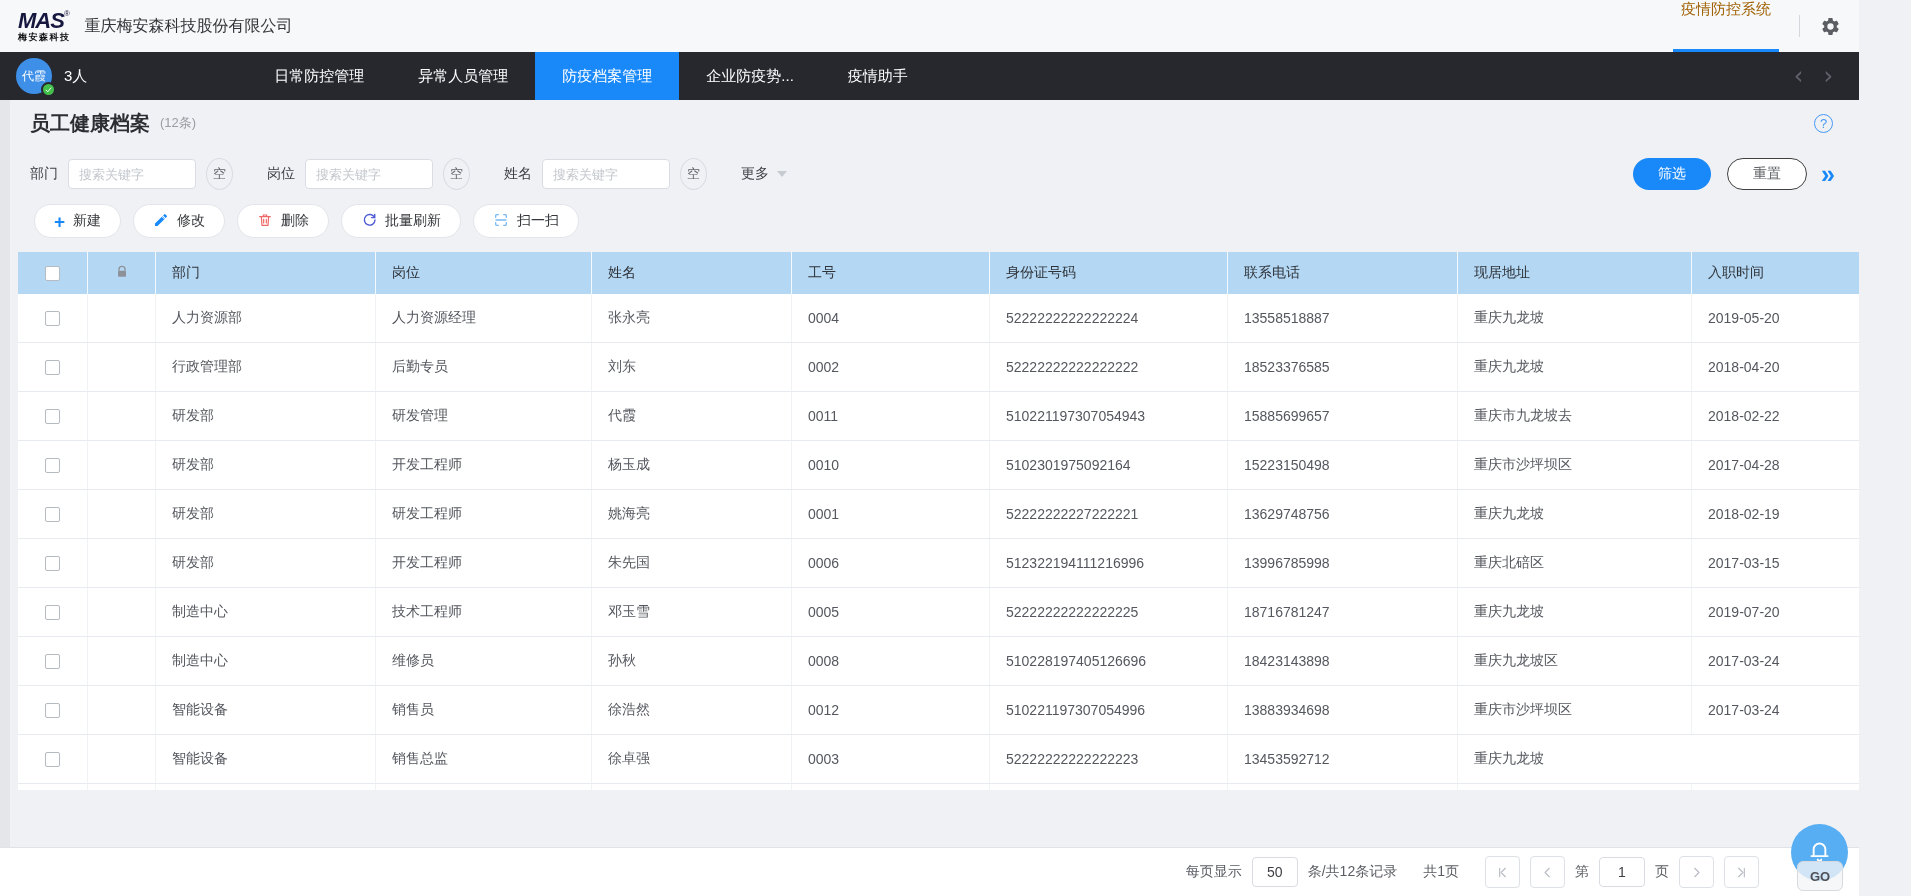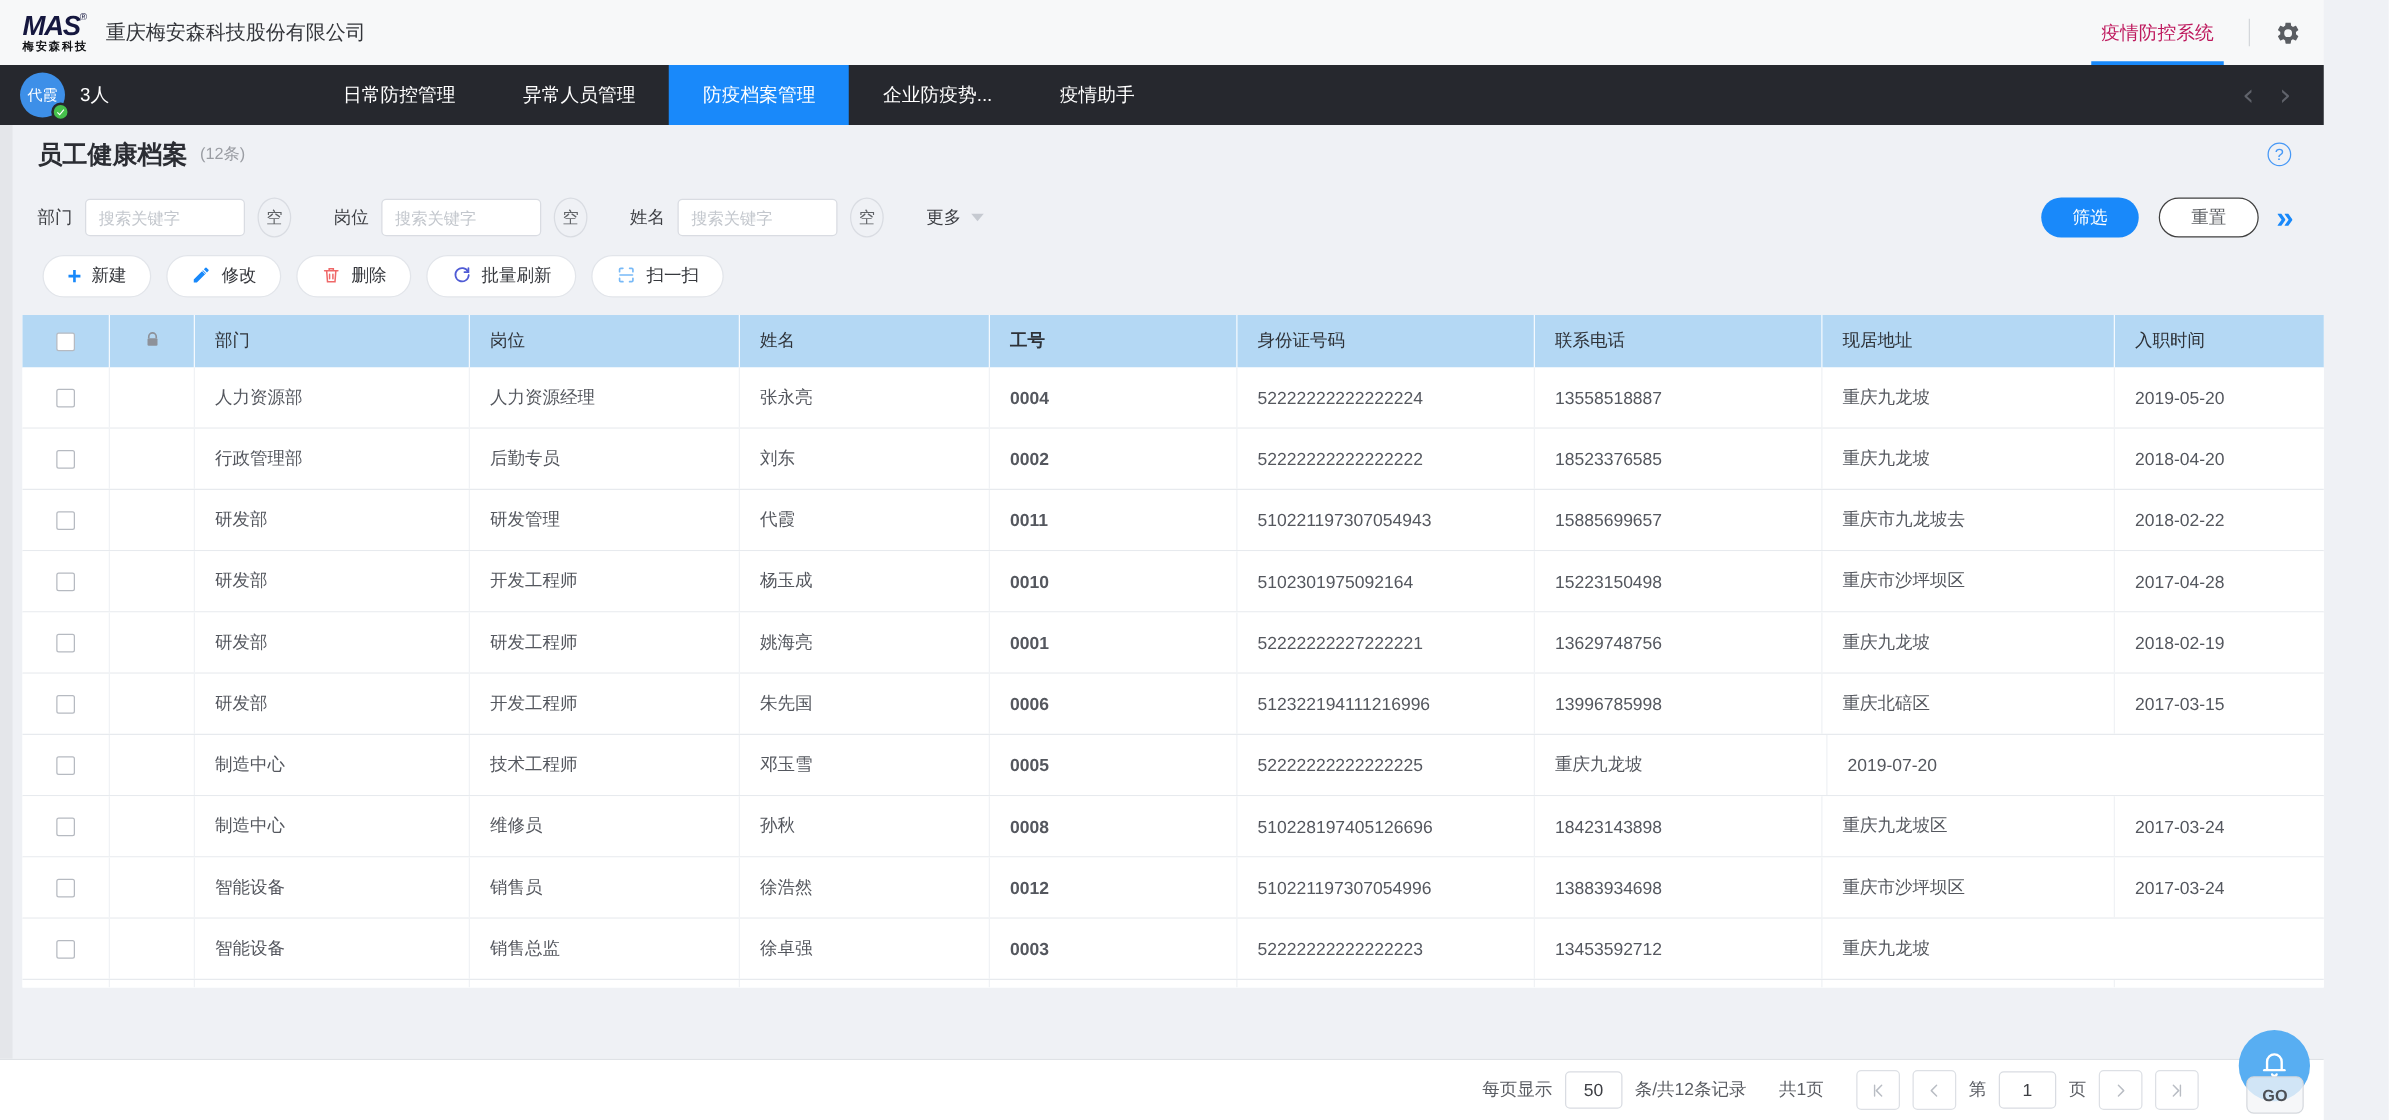--- a/index.html
+++ b/index.html
@@ -8,21 +8,21 @@
   .app { display:flex; flex-direction:column; width:1859px; height:896px; }
 
   
   .topbar { height:52px; background:#f7f8f9; display:flex; align-items:center; padding:0 18px; flex:0 0 auto; }
   .logo { line-height:1; display:flex; flex-direction:column; align-items:flex-start; }
   .logo-brand { font-size:22px; font-weight:800; font-style:italic; color:#15173f; letter-spacing:-1px; }
   .logo-reg { font-size:8px; vertical-align:top; color:#15173f; }
   .logo-sub { font-size:9px; font-weight:700; color:#101114; letter-spacing:1.5px; margin-top:1px; }
   .company { font-size:16px; color:#33353a; margin-left:14px; }
   .top-right { margin-left:auto; display:flex; align-items:center; height:100%; }
-  .sys { position:relative; height:100%; display:flex; align-items:center; font-size:15px; color:#be185d; padding:0 8px; cursor:pointer; }
+  .sys { position:relative; height:100%; display:flex; align-items:flex-start; font-size:15px; color:#a16207; padding:0 8px; cursor:pointer; }
   .sys::after { content:""; position:absolute; left:0; right:0; bottom:0; height:3px; background:#1989fa; }
   .vdiv { width:1px; height:22px; background:#d4d7db; margin:0 20px; }
   .gear { display:flex; cursor:pointer; }
   .gear svg { width:21px; height:21px; fill:#5a5d62; }
 
   
   .navbar { height:48px; background:#26282e; display:flex; align-items:center; padding:0 16px; flex:0 0 auto; }
   .userwrap { display:flex; align-items:center; }
   .avatar { width:36px; height:36px; border-radius:50%; background:#3d8fe8; color:#fff; font-size:12px; display:flex; align-items:center; justify-content:center; position:relative; cursor:pointer; }
   .badge { position:absolute; right:-4px; bottom:-3px; width:15px; height:15px; border-radius:50%; background:#46c04c; border:2px solid #26282e; display:flex; align-items:center; justify-content:center; }
@@ -67,21 +67,21 @@
   .thead { display:flex; height:42px; background:#b4d8f4; }
   .th { font-size:14px; color:#2e3238; padding-left:16px; border-right:1px solid rgba(255,255,255,.85); height:100%; display:flex; align-items:center; }
   .th:last-child { border-right:none; }
   .trow { display:flex; height:49px; border-bottom:1px solid #e7eaee; background:#fff; }
   .trow.partial { height:6px; border-bottom:none; overflow:hidden; }
   .td { font-size:14px; color:#54575e; padding-left:16px; border-right:1px solid #f0f2f5; height:100%; display:flex; align-items:center; white-space:nowrap; overflow:hidden; }
   .td:last-child { border-right:none; }
   .c-sel { width:70px; justify-content:center; padding-left:0; }
   .c-lock { width:68px; justify-content:center; padding-left:0; }
   .col-dept { width:220px; } .col-pos { width:216px; } .col-name { width:200px; }
-  .col-emp { width:198px;font-weight:bold; } .col-id { width:238px; } .col-phone { width:230px; }
+  .col-emp { width:198px; } .col-id { width:238px; } .col-phone { width:230px; }
   .col-addr { width:234px; } .col-date { flex:1; }
   .cb { width:15px; height:15px; border:1px solid #b6bac1; border-radius:2px; background:#fff; cursor:pointer; }
   .lock-icon svg { width:16px; height:16px; }
 
   
   .pager { position:absolute; left:0; right:0; bottom:0; height:49px; background:#fff; border-top:1px solid #dfe2e6; display:flex; align-items:center; justify-content:flex-end; padding-right:100px; font-size:14px; color:#5a5d63;padding-left:26px; }
   .pager > * { margin-left:10px; }
   .num-input { width:46px; height:30px; border:1px solid #d9dce2; border-radius:4px; text-align:center; font-size:14px; color:#3c3e43; background:#fff; outline:none; }
   .pg-gap { margin-left:26px; }
   .pg-btn { width:35px; height:32px; border:1px solid #dde0e5; border-radius:4px; background:#fff; display:flex; align-items:center; justify-content:center; cursor:pointer; }
@@ -316,20 +316,21 @@
           <div class="trow">
             <div class="td c-sel">
               <span class="cb"></span>
             </div>
             <div class="td c-lock"></div>
             <div class="td col-dept">制造中心</div>
             <div class="td col-pos">技术工程师</div>
             <div class="td col-name">邓玉雪</div>
             <div class="td col-emp">0005</div>
             <div class="td col-id">52222222222222225</div>
+            <div class="td col-phone">18716781247</div>
             <div class="td col-addr">重庆九龙坡</div>
             <div class="td col-date">2019-07-20</div>
           </div>
           <div class="trow">
             <div class="td c-sel">
               <span class="cb"></span>
             </div>
             <div class="td c-lock"></div>
             <div class="td col-dept">制造中心</div>
             <div class="td col-pos">维修员</div>

